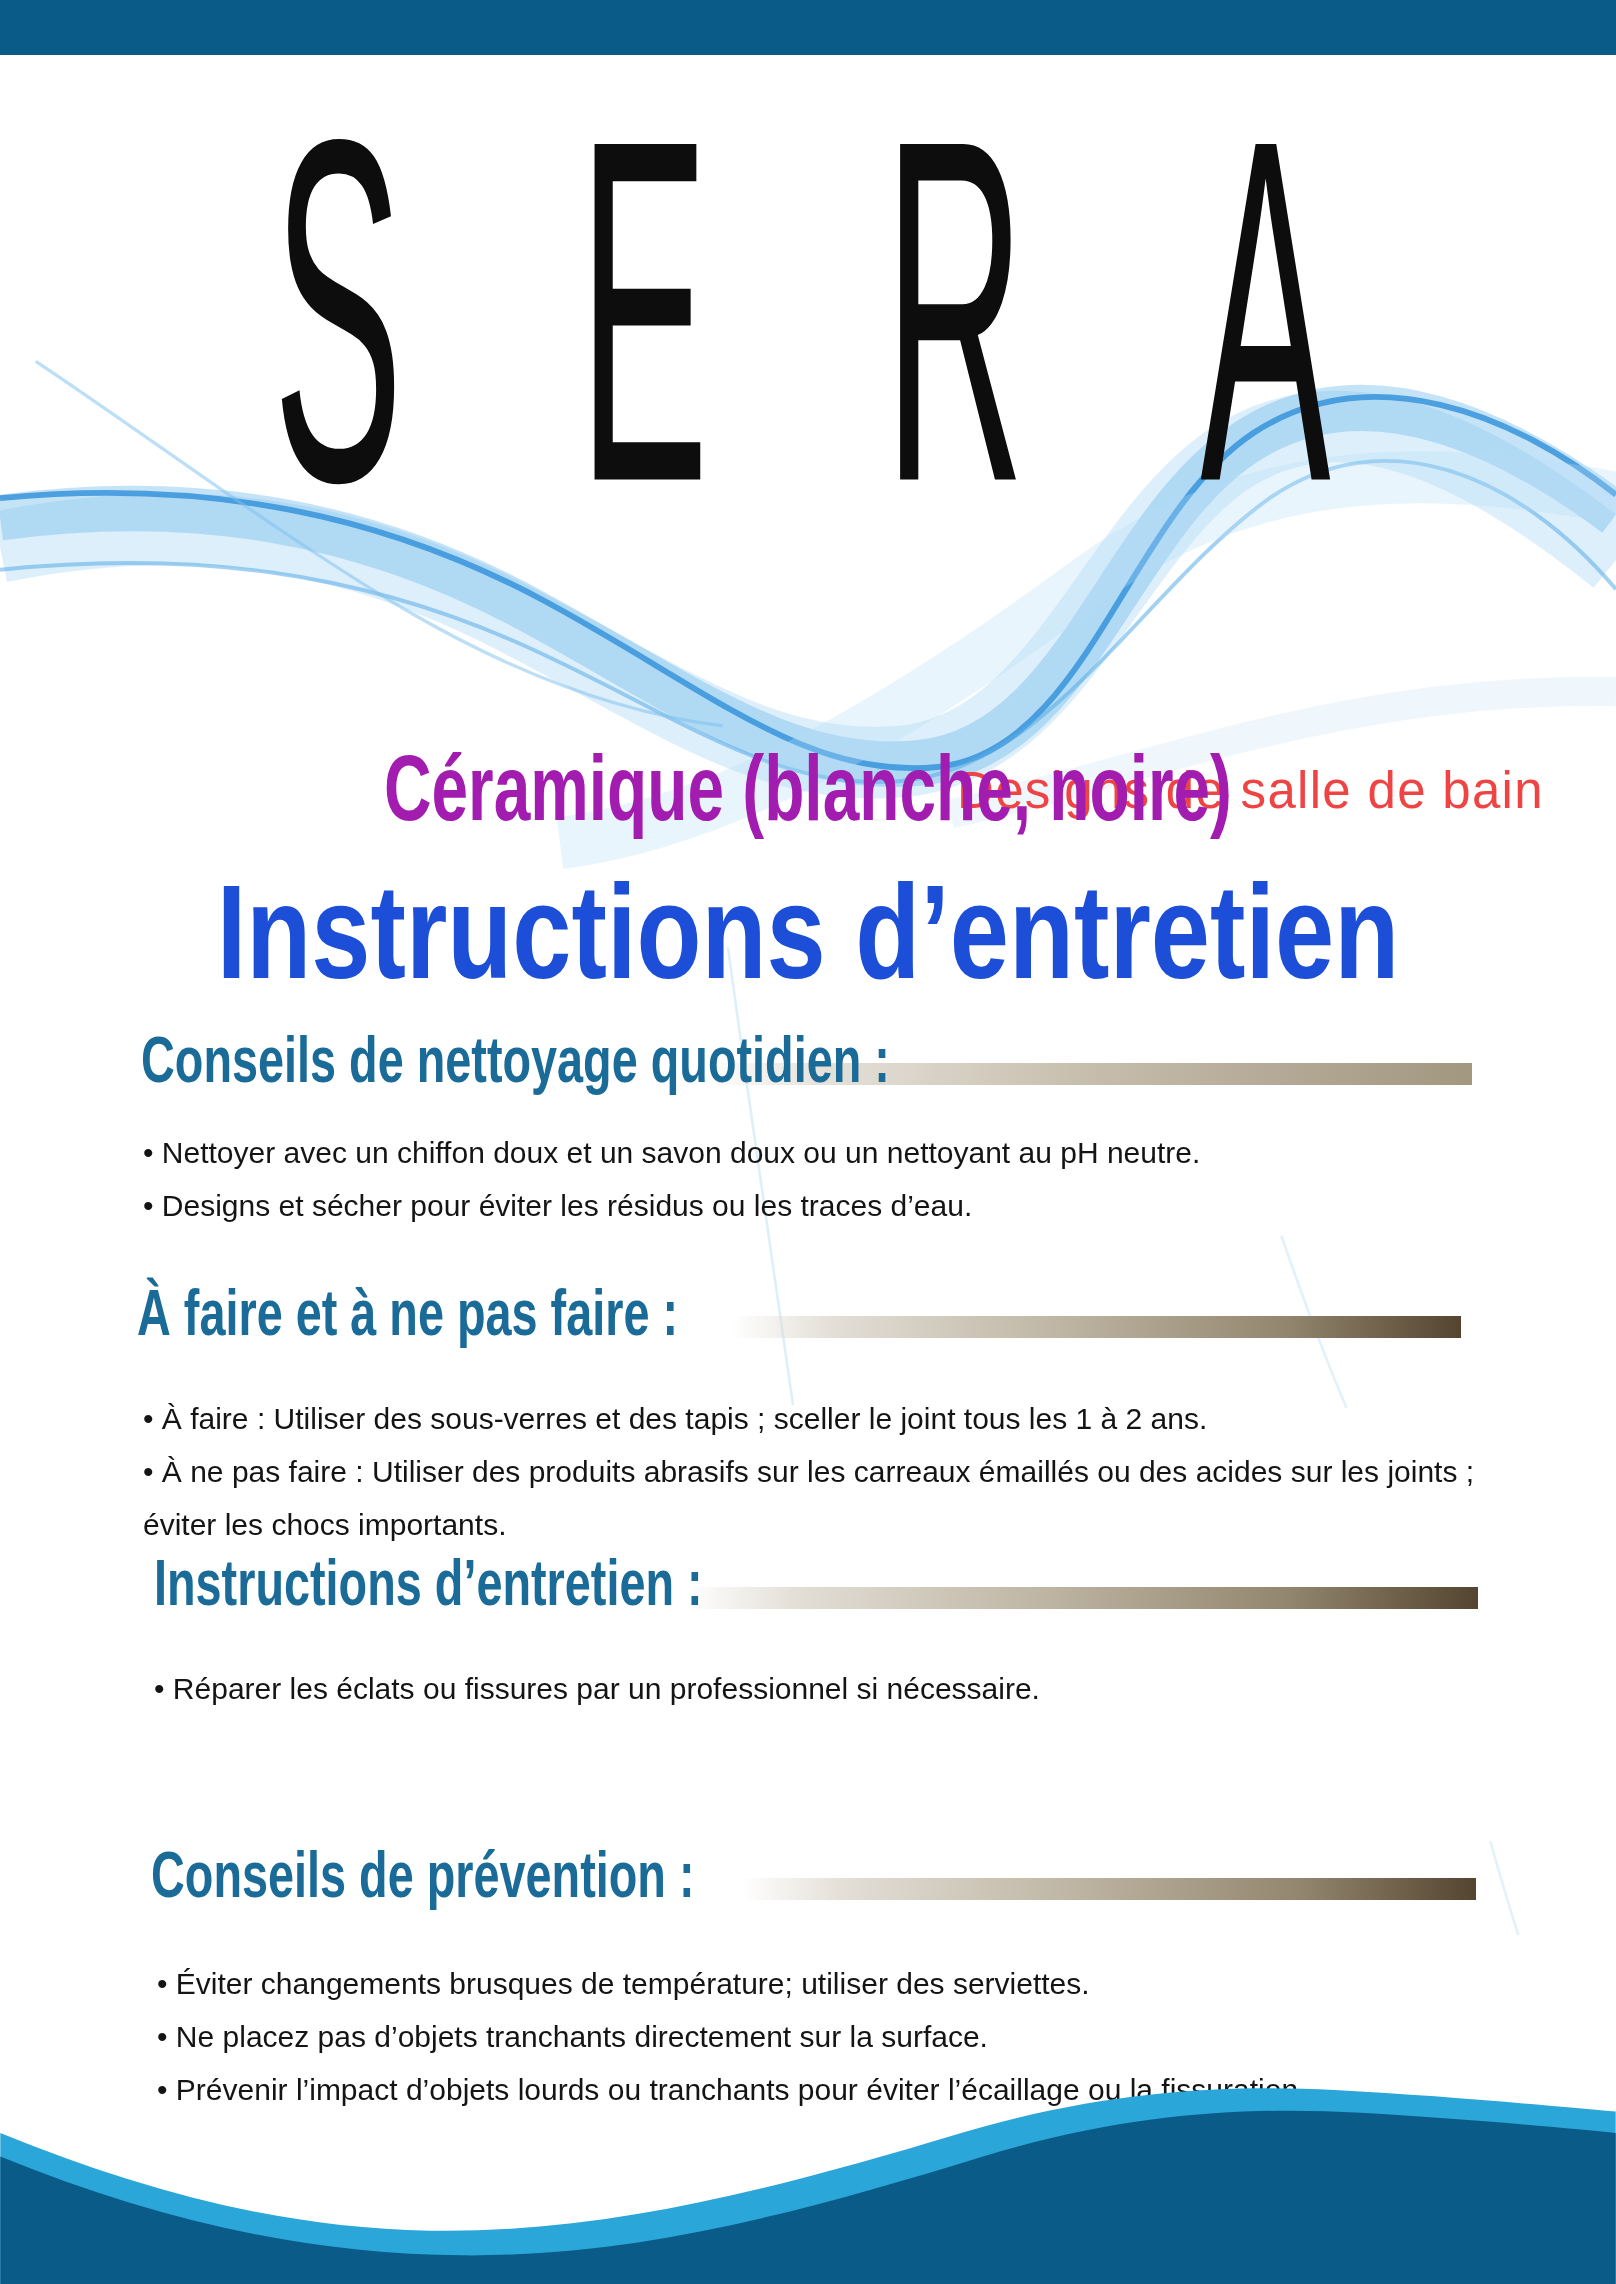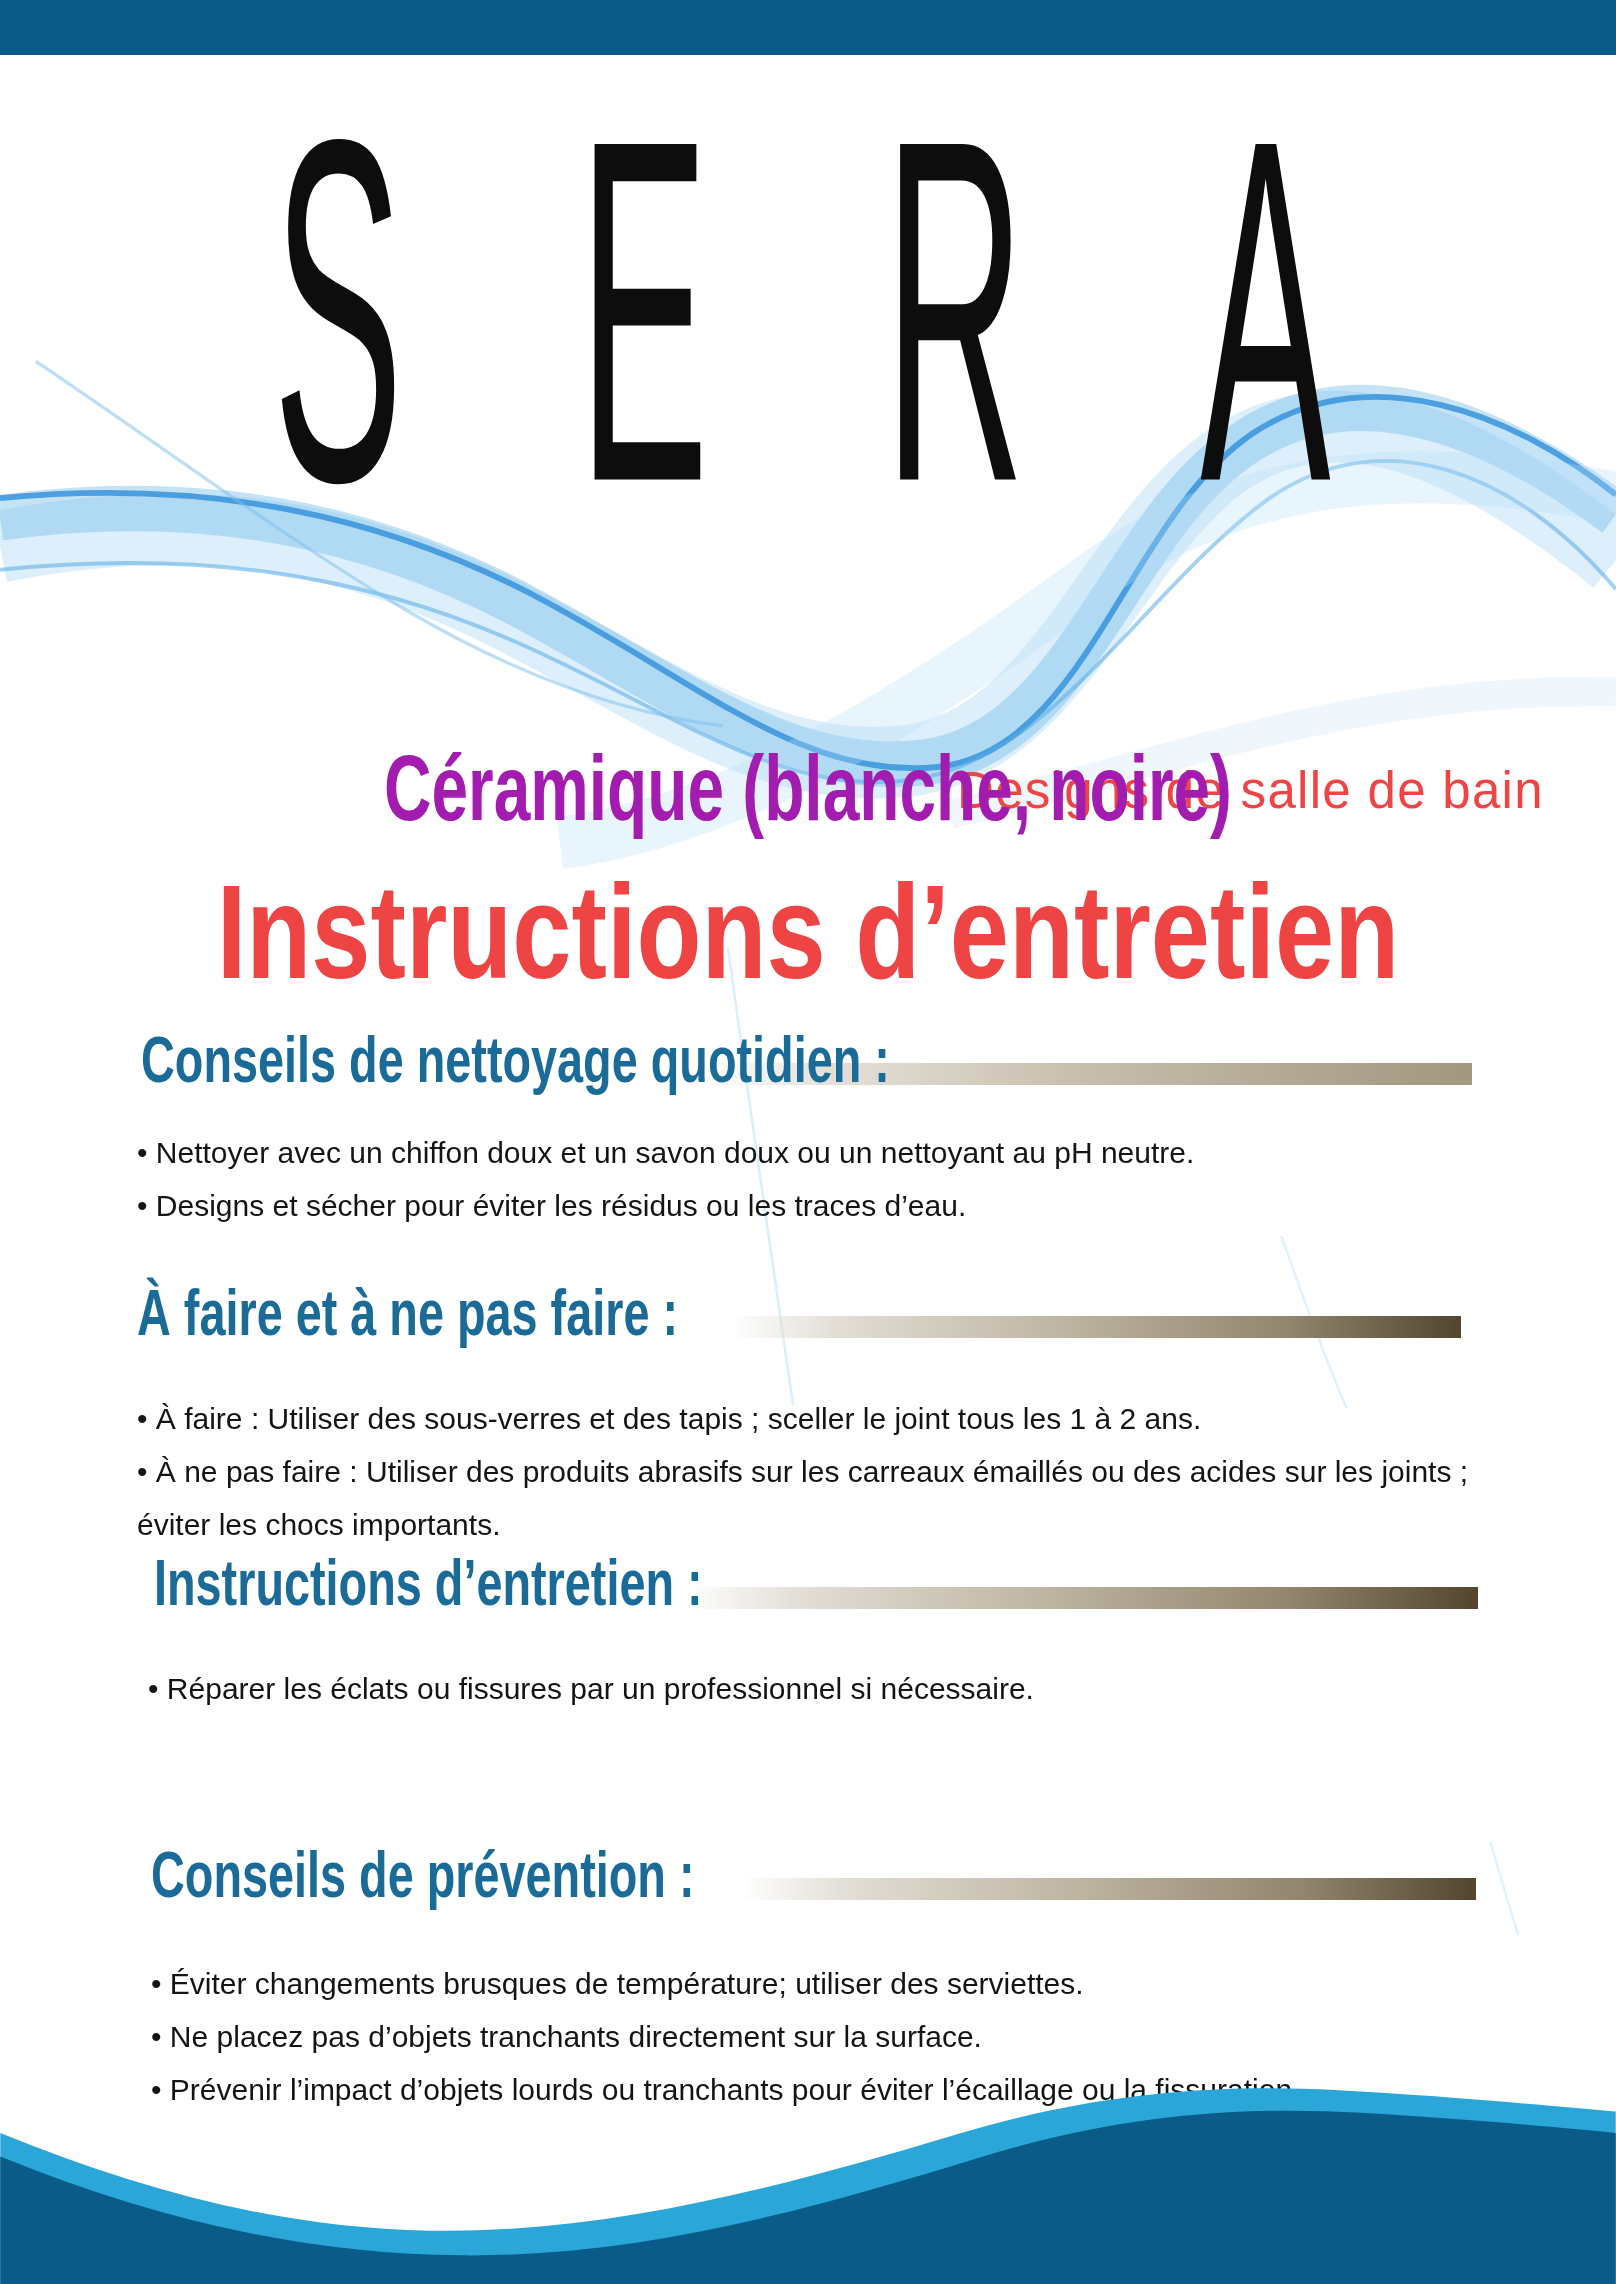--- a/index.html
+++ b/index.html
@@ -35,21 +35,21 @@
   .product-title{
     position:absolute;left:0;top:728px;width:1616px;z-index:2;
     text-align:center;font-size:92px;line-height:120px;font-weight:700;
     color:#a21caf;white-space:nowrap;
   }
   .product-title .squeeze{display:inline-block;transform:scaleX(0.715);transform-origin:center;}
   
   .main-title{
     position:absolute;left:0;top:848px;width:1616px;z-index:2;
     text-align:center;font-size:133px;line-height:169px;font-weight:700;
-    color:#ef4444;white-space:nowrap;
+    color:#1d4ed8;white-space:nowrap;
   }
   .main-title .squeeze{display:inline-block;transform:scaleX(0.8);transform-origin:center;}
   
   .sec-heading{
     position:absolute;z-index:3;
     font-size:65px;line-height:85px;font-weight:700;
     color:#1a6b98;white-space:nowrap;
     transform:scaleX(0.72);transform-origin:left center;
   }
   
@@ -65,21 +65,21 @@
   .grad-bar.light-end{
     background:linear-gradient(90deg,
       rgba(226,221,212,0) 0%,
       rgba(226,221,212,0.9) 16%,
       #c6bdac 50%,
       #b0a591 80%,
       #a2987f 100%);
   }
   
   .bullets{position:absolute;z-index:3;font-size:30px;line-height:53px;color:#141414;}
-  .bullet{position:relative;}
+  .bullet{position:relative;margin-left:6px;}
   .bullet::before{content:"\2022\00a0";}
   
   .footer-wave{position:absolute;left:0;top:2051px;width:1616px;height:233px;z-index:4;pointer-events:none;}
 </style>
 </head>
 <body>
 
 <div class="page">
 
   <div class="top-bar"></div>

